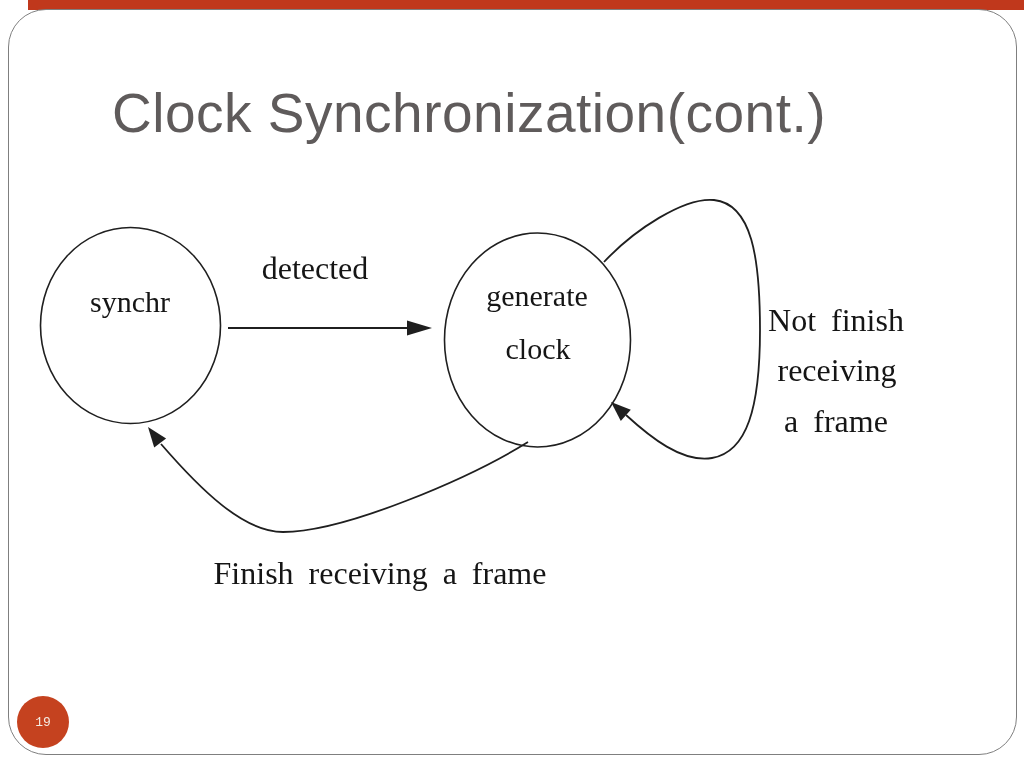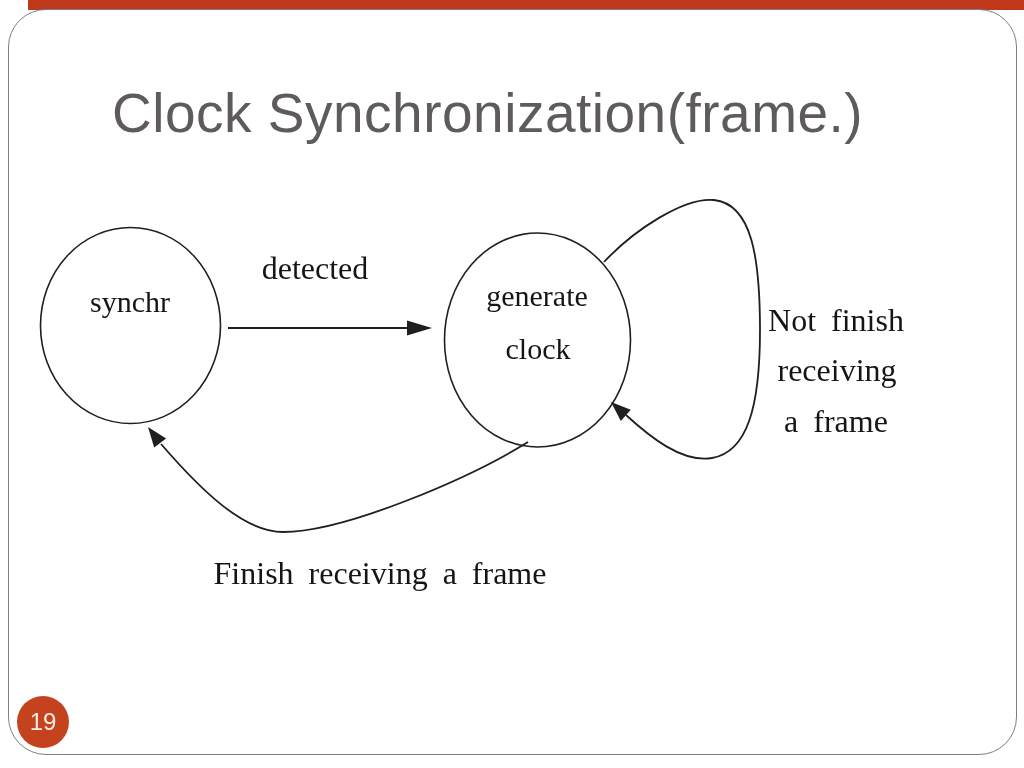--- a/index.html
+++ b/index.html
@@ -35,31 +35,31 @@
   }
   .state-label { font-size: 30px; }
   .edge-label { font-size: 32px; word-spacing: 7px; }
 
   .page-badge {
     position: absolute; left: 17px; top: 696px; width: 52px; height: 52px;
     border-radius: 50%; background: #c5421f;
     display: flex; align-items: center; justify-content: center;
   }
   .page-badge span {
-    color: #f4ebe3; font-size: 24px; font-family: Liberation Sans, sans-serif;
+    color: #f4ebe3; font-size: 13px; font-family: Liberation Mono, monospace;
   }
 </style>
 </head>
 <body>
 
 <div class="top-bar"></div>
 
 <div class="slide-frame"></div>
 
-<div class="slide-title">Clock Synchronization(frame.)</div>
+<div class="slide-title">Clock Synchronization(cont.)</div>
 
 <svg class="diagram-svg" viewBox="0 0 1024 768">
 
   <ellipse class="state-circle" cx="130.5" cy="325.5" rx="90" ry="98"></ellipse>
   <text class="dg-text state-label" x="130" y="312">synchr</text>
 
   <ellipse class="state-circle" cx="537.5" cy="340" rx="93" ry="107"></ellipse>
   <text class="dg-text state-label" x="537" y="306">generate</text>
   <text class="dg-text state-label" x="538" y="359">clock</text>
 

